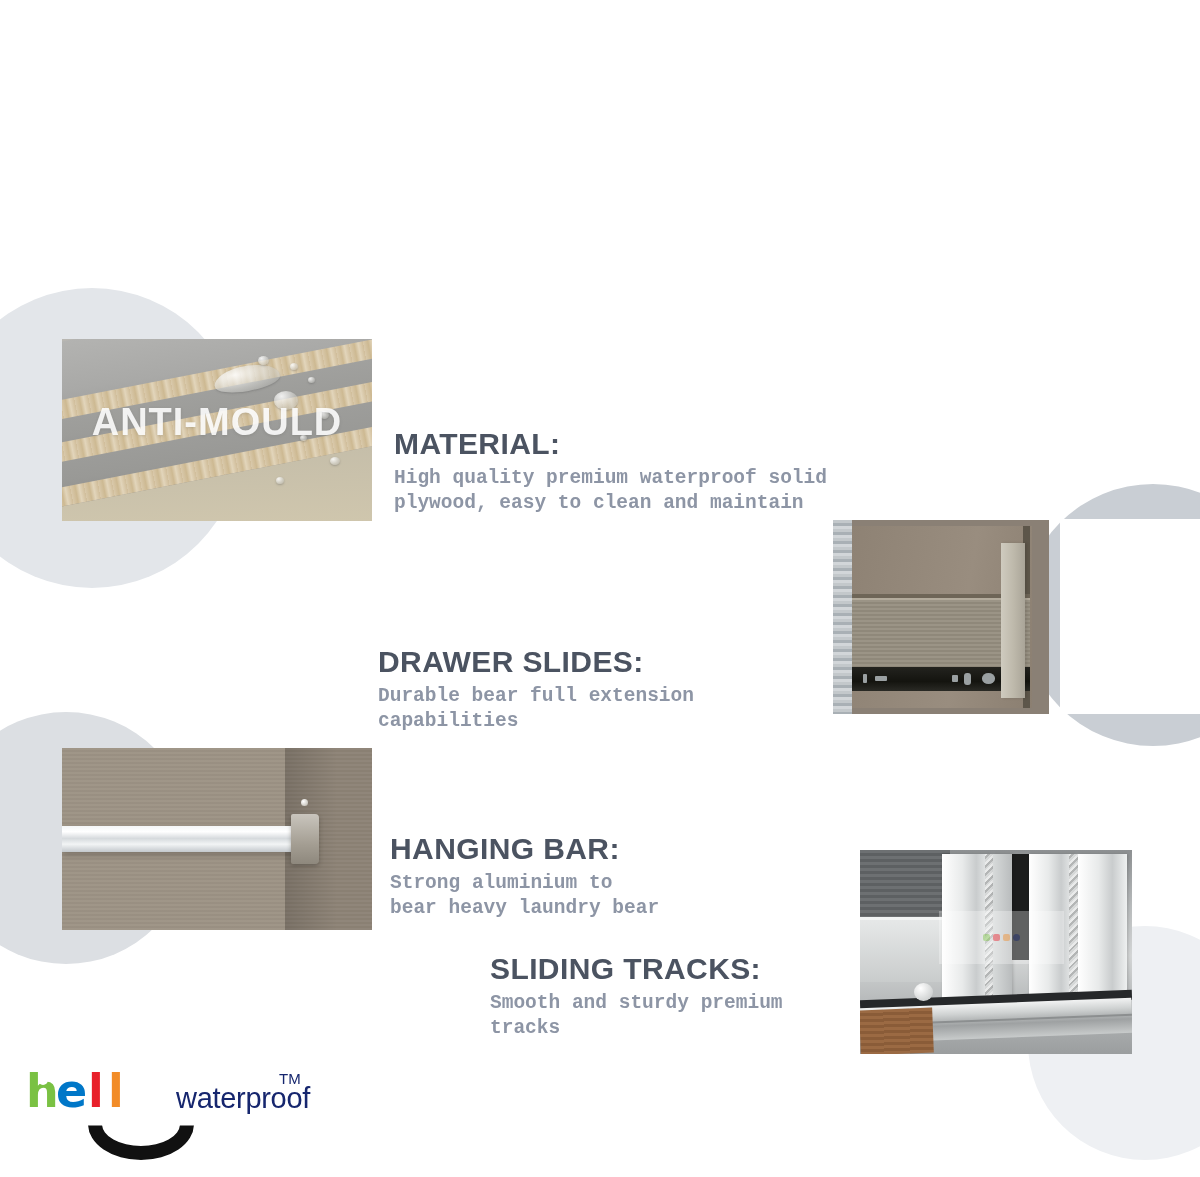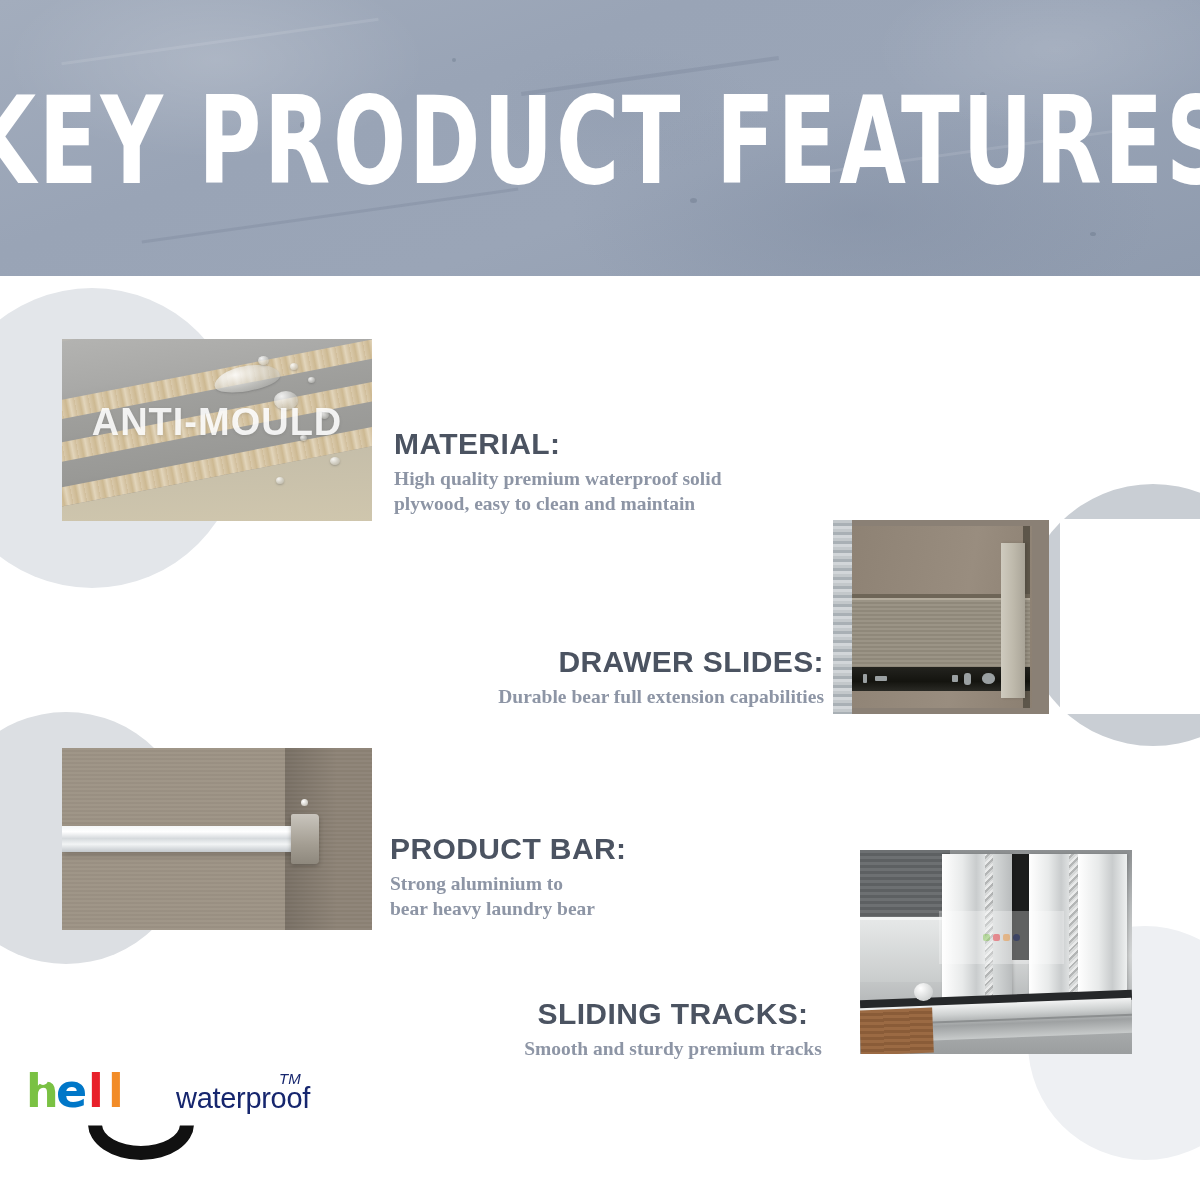--- a/index.html
+++ b/index.html
@@ -170,64 +170,52 @@
     letter-spacing:.4px;
     line-height:1.12;
     font-family:"Liberation Sans","DejaVu Sans",sans-serif;
   }
   .txt p{
     margin:5px 0 0 0;
     color:#8d95a5;
     font-weight:700;
     font-size:19.5px;
     line-height:1.32;
-    font-family:Liberation Serif, serif;
+    font-family:Liberation Mono, monospace;
     white-space:pre-line;
   }
   .t-material{left:394px;top:427px;width:440px;}
-  .t-drawer{left:378px;top:645px;width:446px;text-align:right;}
+  .t-drawer{left:378px;top:645px;width:446px;text-align:left;}
   .t-hanging{left:390px;top:832px;width:330px;}
-  .t-sliding{left:490px;top:997px;width:366px;text-align:center;}
+  .t-sliding{left:490px;top:952px;width:366px;text-align:left;}
 
   
   .logo{position:absolute;left:26px;top:1068px;width:280px;height:94px;}
   .logo-row{position:relative;height:48px;}
   .lt{position:absolute;font-family:"DejaVu Sans","Liberation Sans",sans-serif;
       font-weight:700;font-size:46px;line-height:46px;}
   .lt-h{left:0;color:#7ac143;}
   .lt-e{left:30px;color:#0077c8;}
   .lt-l1{left:62px;color:#e8202a;}
   .lt-l2{left:82px;color:#f28c28;}
   .lt-o{left:104px;top:8px;width:36px;height:36px;border-radius:50%;background:#15246b;}
   .lt-o::after{content:"";position:absolute;left:12px;top:7px;width:10px;height:10px;border-radius:50%;background:#ffffff;}
   .brand{position:absolute;left:150px;top:14px;color:#16266e;font-size:29px;font-weight:400;
          font-family:"Liberation Sans","DejaVu Sans",sans-serif;letter-spacing:-.3px;}
-  .tm{position:absolute;left:253px;top:2px;color:#16266e;font-size:15px;font-weight:400;font-style:italic;}
+  .tm{position:absolute;left:253px;top:2px;color:#16266e;font-size:15px;font-weight:400;}
   .smile{position:absolute;left:62px;top:56px;width:106px;height:42px;overflow:hidden;}
   .smile::before{content:"";position:absolute;left:0;top:-36px;width:106px;height:72px;
     border:14px solid #111111;border-radius:50%;box-sizing:border-box;
     clip-path:polygon(0 52%,100% 52%,100% 100%,0 100%);}
 </style>
 </head>
 <body>
 
 <div id="page">
 
-  <div class="header">
-    <div class="streak" style="left:60px;top:40px;width:320px;height:3px;"></div>
-    <div class="streak dark" style="left:520px;top:74px;width:260px;height:4px;"></div>
-    <div class="streak" style="left:820px;top:150px;width:300px;height:3px;"></div>
-    <div class="streak dark" style="left:140px;top:214px;width:380px;height:3px;"></div>
-    <div class="speck" style="left:300px;top:122px;width:6px;height:6px;"></div>
-    <div class="speck" style="left:452px;top:58px;width:4px;height:4px;"></div>
-    <div class="speck" style="left:690px;top:198px;width:7px;height:5px;"></div>
-    <div class="speck" style="left:980px;top:92px;width:5px;height:5px;"></div>
-    <div class="speck" style="left:1090px;top:232px;width:6px;height:4px;"></div>
-    <div class="title">KEY PRODUCT FEATURES</div>
-  </div>
 
   <div class="circle c1"></div>
   <div class="circle c2"></div>
   <div class="circle c3"></div>
   <div class="circle c4"></div>
   <div class="white-rect"></div>
 
   <div class="photo ph-material">
     <div class="ply-bg"></div>
     <div class="ply-sheet ply-low">
@@ -282,21 +270,21 @@
   <div class="photo ph-hanging">
     <div class="hb-wall"></div>
     <div class="hb-grain"></div>
     <div class="hb-shadow"></div>
     <div class="hb-bar"></div>
     <div class="hb-mount"></div>
     <div class="hb-screw"></div>
   </div>
 
   <div class="txt t-hanging">
-    <h2>PRODUCT BAR:</h2>
+    <h2>HANGING BAR:</h2>
     <p>Strong aluminium to
 bear heavy laundry bear</p>
   </div>
 
   <div class="photo ph-sliding">
     <div class="st-bg"></div>
     <div class="st-topdark"></div>
     <div class="st-backpanel"></div>
     <div class="st-gap"></div>
     <div class="st-door d1"></div>

